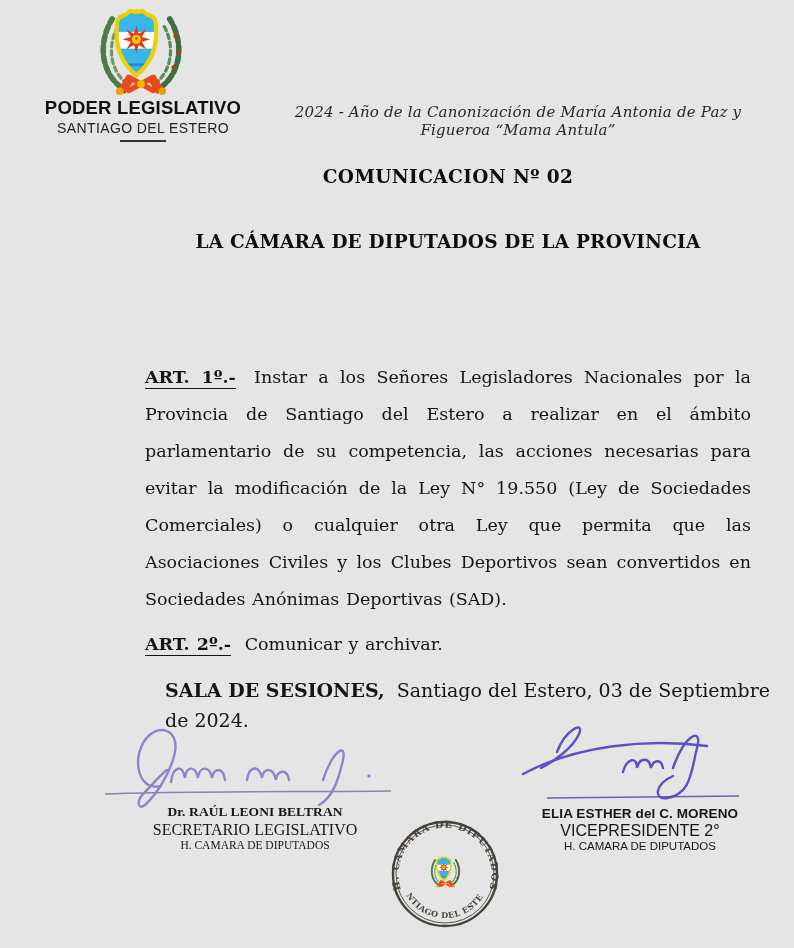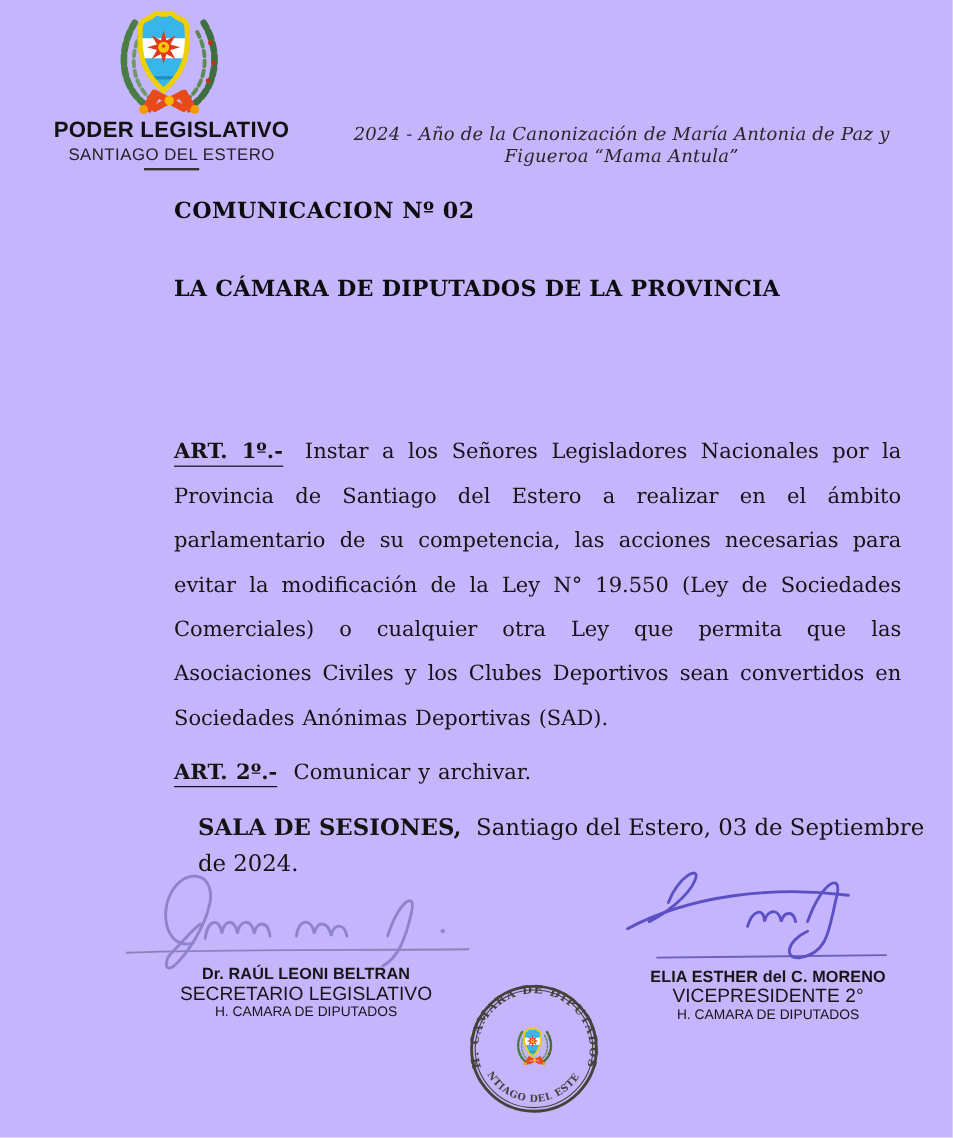--- a/index.html
+++ b/index.html
@@ -1,20 +1,20 @@
 <!DOCTYPE html>
 <html><head>
 <meta charset="utf-8">
 <style>
   html,body{margin:0;padding:0;background:#ffffff;}
   .page{
     position:relative;
     width:794px;height:948px;
     margin:0 auto;
-    background:#c4b5fd;
+    background:#e5e5e5;
     font-family:"DejaVu Serif","Liberation Serif",serif;
     color:#161616;
     overflow:hidden;
   }
   
   .arms{position:absolute;left:90px;top:4px;}
   .org-block{
     position:absolute;left:38px;top:97px;width:210px;
     text-align:center;font-family:"Liberation Sans",sans-serif;
   }
@@ -23,21 +23,21 @@
   .org-rule{width:46px;border-top:2px solid #333;margin:4px auto 0;}
   .legend-line{
     position:absolute;text-align:center;
     font-style:italic;font-size:15px;color:#272727;
     font-family:"DejaVu Serif",serif;letter-spacing:0.2px;
   }
   .legend-1{left:268px;top:103px;width:500px;}
   .legend-2{left:440px;top:127px;width:300px;}
   
   .heading{
-    position:absolute;left:145px;width:606px;text-align:left;
+    position:absolute;left:145px;width:606px;text-align:center;
     font-weight:bold;font-size:18.5px;color:#0d0d0d;
   }
   .doc-title{top:166px;letter-spacing:0.4px;}
   .doc-chamber{top:231px;letter-spacing:0.2px;}
   .doc-resolve{top:301px;letter-spacing:2.5px;}
   
   .article{
     position:absolute;left:145px;width:606px;
     font-size:17.5px;line-height:37px;text-align:justify;
     margin:0;color:#141414;word-spacing:1px;
@@ -55,21 +55,21 @@
   }
   .closing-label{font-weight:bold;margin-right:6px;}
   
   .sig-svg{position:absolute;}
   .sig-left-svg{left:95px;top:710px;}
   .sig-right-svg{left:505px;top:708px;}
   .sig-block{
     position:absolute;width:270px;text-align:center;
     font-family:"Liberation Sans",sans-serif;color:#161616;
   }
-  .sig-block-left{left:120px;top:804px;}
+  .sig-block-left{left:120px;top:804px;font-family:Liberation Serif, serif;}
   .sig-block-right{left:505px;top:806px;}
   .sig-name{font-size:13.5px;font-weight:bold;letter-spacing:0.1px;}
   .sig-title{font-size:16px;margin-top:1px;}
   .sig-org{font-size:11.5px;}
   .seal-svg{position:absolute;left:389px;top:818px;}
 </style>
 </head>
 <body>
 
 <div class="page">

